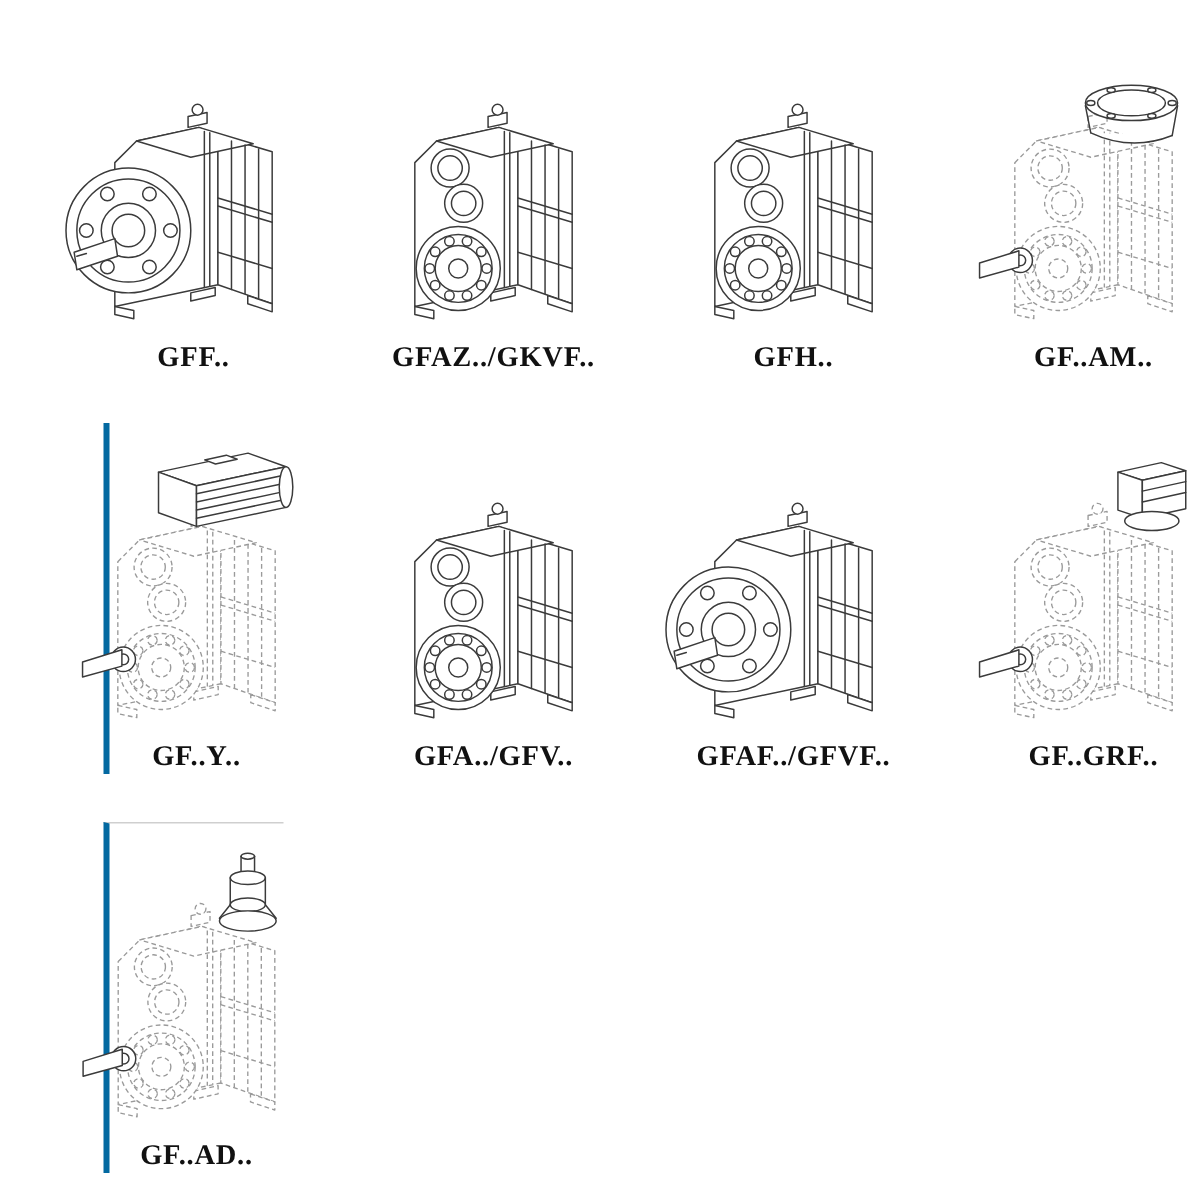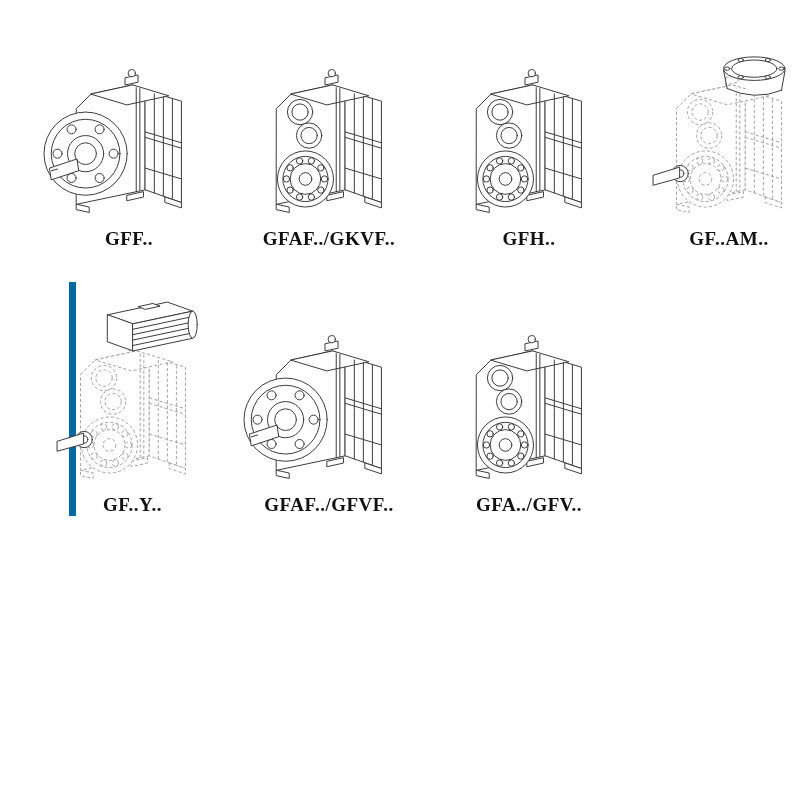--- a/index.html
+++ b/index.html
@@ -1,21 +1,21 @@
 <!DOCTYPE html>
 <html><head>
 <meta charset="utf-8">
 <style>
   html,body{margin:0;padding:0;background:#ffffff;}
   body{width:800px;height:800px;overflow:hidden;font-family:"Liberation Serif",serif;}
   .catalog{display:grid;grid-template-columns:repeat(4,200px);grid-template-rows:repeat(3,266px);width:800px;margin-left:29px;}
   .cell{display:flex;flex-direction:column;align-items:center;justify-content:flex-start;box-sizing:border-box;padding-top:2px;}
   .cell svg.drawing{width:198px;height:224px;display:block;}
   .label{font-weight:bold;font-size:19px;letter-spacing:.5px;color:#111;text-align:center;margin-top:2px;white-space:nowrap;}
-  .sep-left{border-left:7px solid #0369a1;}
+  .sep-left{border-left:4px solid #0369a1;}
   .sep-top{border-top:1px solid #cfcfcf;}
   
   .sol{stroke:#3b3b3b;fill:#ffffff;stroke-width:1.1;stroke-linejoin:round;stroke-linecap:round;}
   
   .ph{stroke:#9a9a9a;fill:#ffffff;stroke-width:1;stroke-dasharray:3.5 2.4;stroke-linejoin:round;}
   .defs-holder{position:absolute;width:0;height:0;overflow:hidden;}
 </style>
 </head>
 <body>
 
@@ -224,21 +224,21 @@
     <svg class="drawing" viewBox="0 0 200 230" role="img">
         <use href="#sym-output-flange-shaft"></use>
       </svg>
     <figcaption class="label">GFF..</figcaption>
   </figure>
 
   <figure class="cell">
     <svg class="drawing" viewBox="0 0 200 230" role="img">
         <use href="#sym-hollow-bore"></use>
       </svg>
-    <figcaption class="label">GFAF../GKVF..</figcaption>
+    <figcaption class="label">GFAZ../GKVF..</figcaption>
   </figure>
 
 
 
   <figure class="cell">
     <svg class="drawing" viewBox="0 0 200 230" role="img">
         <use href="#sym-hollow-bore"></use>
       </svg>
     <figcaption class="label">GFH..</figcaption>
   </figure>
@@ -253,27 +253,39 @@
 
   <figure class="cell sep-left">
     <svg class="drawing" viewBox="0 0 200 230" role="img">
         <use href="#sym-phantom-motor"></use>
       </svg>
     <figcaption class="label">GF..Y..</figcaption>
   </figure>
 
   <figure class="cell">
     <svg class="drawing" viewBox="0 0 200 230" role="img">
+        <use href="#sym-hollow-bore"></use>
+      </svg>
+    <figcaption class="label">GFA../GFV..</figcaption>
+  </figure>
+
+  <figure class="cell">
+    <svg class="drawing" viewBox="0 0 200 230" role="img">
         <use href="#sym-output-flange-shaft"></use>
       </svg>
     <figcaption class="label">GFAF../GFVF..</figcaption>
   </figure>
 
   <figure class="cell">
     <svg class="drawing" viewBox="0 0 200 230" role="img">
-        <use href="#sym-hollow-bore"></use>
-      </svg>
-    <figcaption class="label">GFA../GFV..</figcaption>
-  </figure>
-
-
+        <use href="#sym-phantom-adapter"></use>
+      </svg>
+    <figcaption class="label">GF..GRF..</figcaption>
+  </figure>
+
+  <figure class="cell sep-left sep-top">
+    <svg class="drawing" viewBox="0 0 200 230" role="img">
+        <use href="#sym-phantom-input-shaft"></use>
+      </svg>
+    <figcaption class="label">GF..AD..</figcaption>
+  </figure>
 
 </main>
 
 </body></html>

